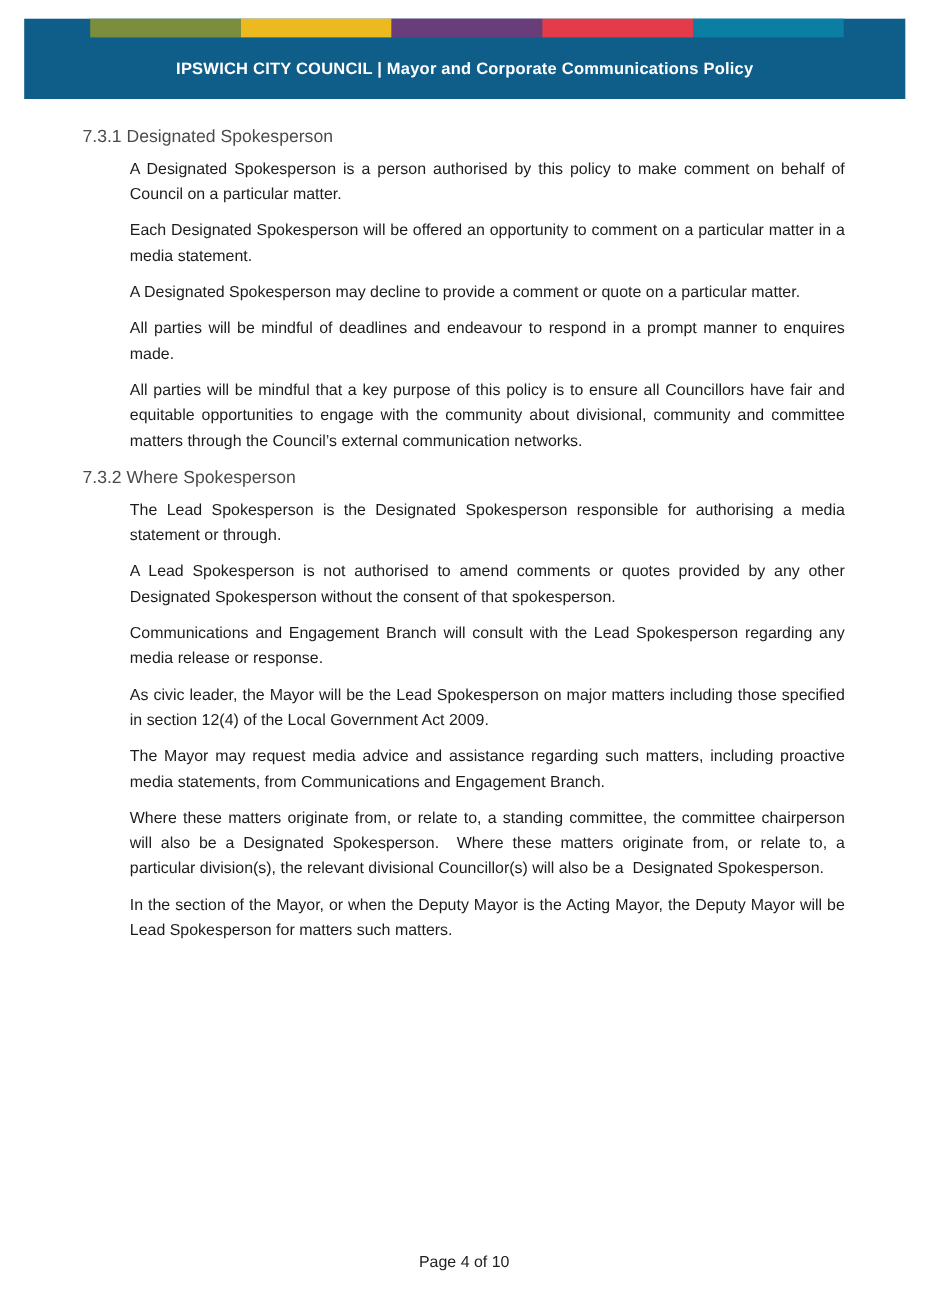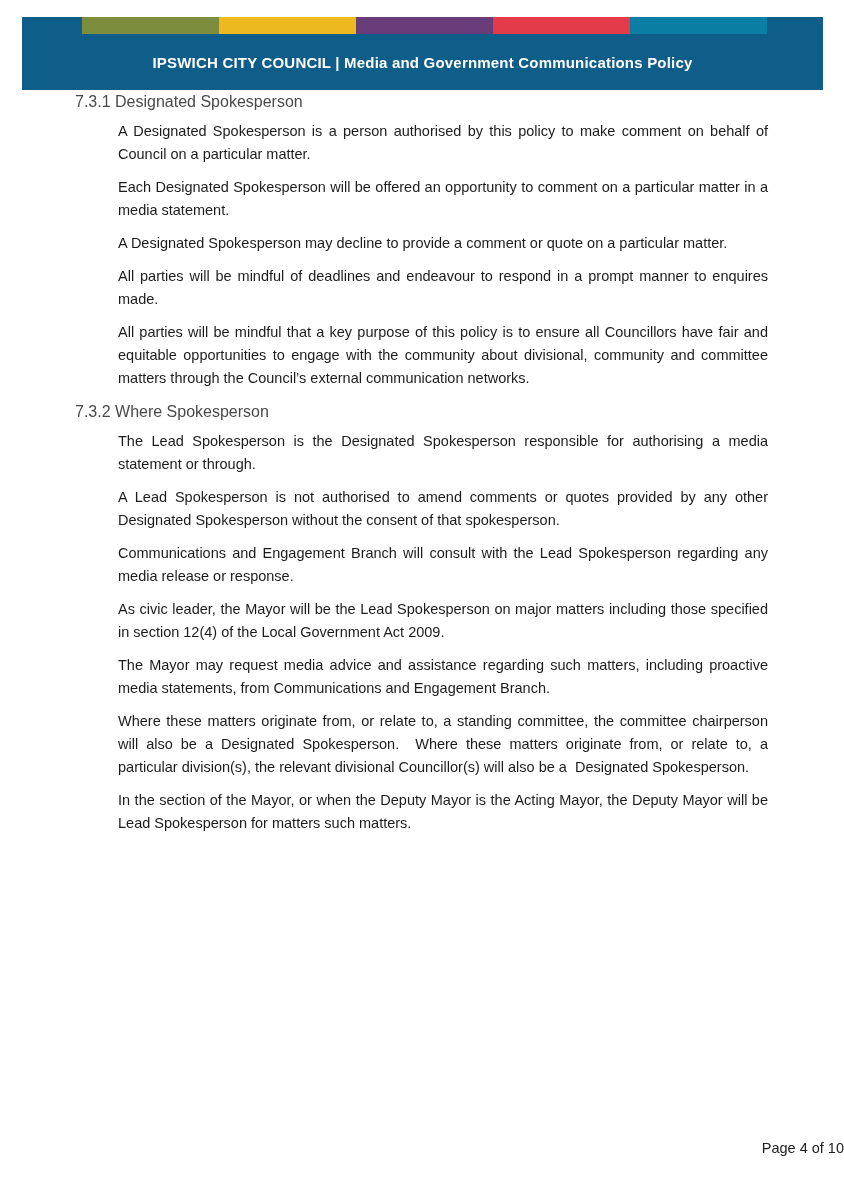--- a/index.html
+++ b/index.html
@@ -51,20 +51,21 @@
     font-size: 15px;
     font-weight: bold;
     letter-spacing: 0.2px;
     white-space: pre;
   }
   .content {
     position: absolute;
     left: 75px;
     top: 90px;
     width: 693px;
+    padding-top: 23px;
   }
   .sec-heading {
     margin: 0 0 7px 0;
     font-size: 16px;
     font-weight: normal;
     color: #4a4a4a;
     line-height: 23px;
     white-space: pre-wrap;
   }
   .para {
@@ -75,39 +76,39 @@
     line-height: 23px;
     color: #1c1c1c;
     text-align: justify;
     white-space: pre-wrap;
   }
   .footer {
     position: absolute;
     left: 0;
     right: 0;
     top: 1140px;
-    text-align: right;
+    text-align: center;
     font-size: 14.5px;
     color: #222222;
   }
 </style>
 </head>
 <body>
 
 <div class="page">
 
   <header class="banner" style="background: rgb(15, 94, 138);">
     <div class="stripes">
         <span style="background: rgb(125, 141, 62);"></span>
         <span style="background: rgb(236, 186, 30);"></span>
         <span style="background: rgb(104, 61, 121);"></span>
         <span style="background: rgb(228, 59, 75);"></span>
         <span style="background: rgb(11, 126, 163);"></span>
       </div>
-    <div class="banner-title">IPSWICH CITY COUNCIL | Media and Government Communications Policy</div>
+    <div class="banner-title">IPSWICH CITY COUNCIL | Mayor and Corporate Communications Policy</div>
   </header>
 
   <main class="content">
       <section>
         <h2 class="sec-heading">7.3.1 Designated Spokesperson</h2>
         <p class="para">A Designated Spokesperson is a person authorised by this policy to make comment on behalf of Council on a particular matter.</p>
         <p class="para">Each Designated Spokesperson will be offered an opportunity to comment on a particular matter in a media statement.</p>
         <p class="para">A Designated Spokesperson may decline to provide a comment or quote on a particular matter.</p>
         <p class="para">All parties will be mindful of deadlines and endeavour to respond in a prompt manner to enquires made.</p>
         <p class="para">All parties will be mindful that a key purpose of this policy is to ensure all Councillors have fair and equitable opportunities to engage with the community about divisional, community and committee matters through the Council’s external communication networks.</p>

